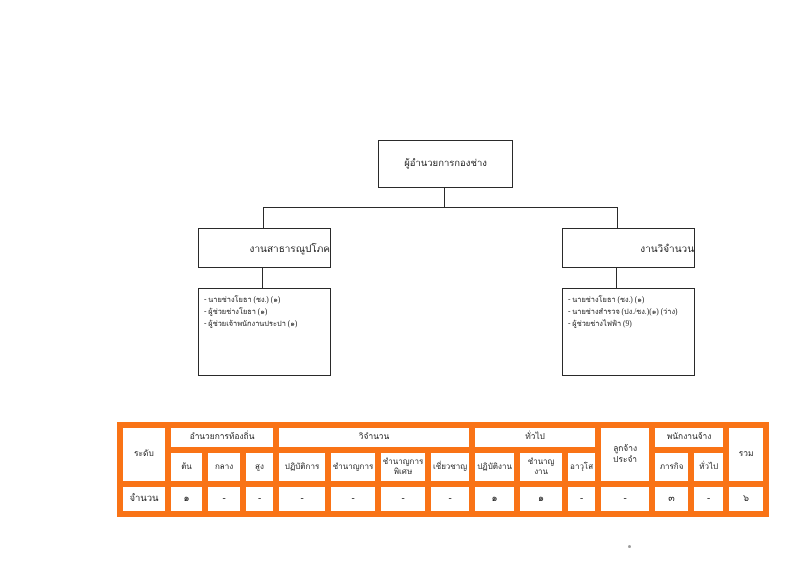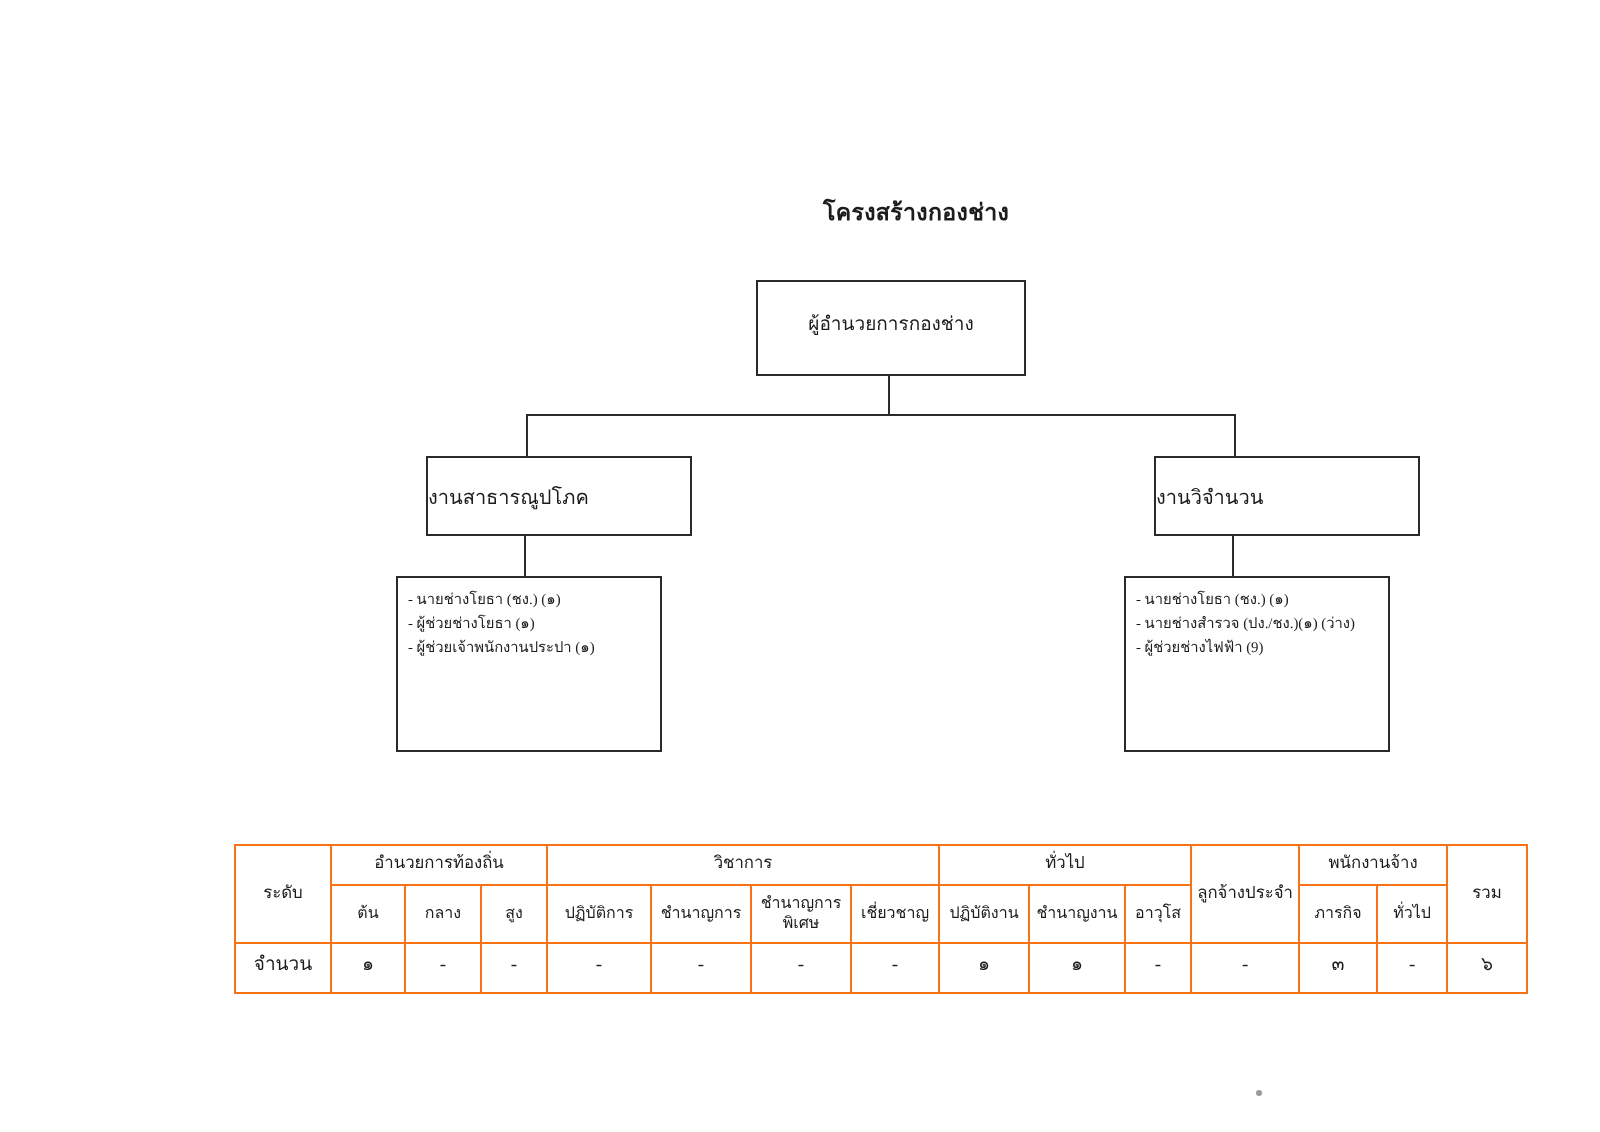--- a/index.html
+++ b/index.html
@@ -44,23 +44,22 @@
     text-align: right;
     font-size: 9.5px;
     line-height: 1.45;
   }
   .branch-box {
     top: 228px;
     width: 133px;
     height: 40px;
     display: flex;
     align-items: center;
-    justify-content: flex-start;
+    justify-content: flex-end;
     font-size: 10px;
-    margin-left: 15px;
   }
   .branch-left { left: 198px; }
   .branch-right { left: 562px; }
   .detail-box {
     top: 288px;
     width: 133px;
     height: 88px;
     padding: 5px 15px 0 5px;
     font-size: 7.4px;
     line-height: 12px;
@@ -87,39 +86,38 @@
     position: absolute;
     left: 117px;
     top: 422px;
     border-collapse: collapse;
     table-layout: fixed;
     width: 646px;
     border: 1.6px solid #2a2a2a;
     font-size: 8px;
   }
   table.staffing td {
-    border: 1px solid #f97316;
+    border: 6px solid #f97316;
     text-align: center;
     vertical-align: middle;
     padding: 1px 1px;
     overflow: hidden;
     line-height: 1.25;
   }
   tr.group-row td { height: 17px; font-size: 8.4px; }
   tr.sub-row td { height: 26px; font-size: 8px; }
   tr.data-row td { height: 22px; font-size: 9.5px; }
   td.level-cell { font-size: 8.8px; }
   td.span-cell { font-size: 8.2px; }
 </style>
 </head>
 <body>
 
 <div class="page">
 
-  <div class="title">โครงสร้างกองช่าง</div>
 
   <div class="box root-box">
     <div>ผู้อำนวยการกองช่าง</div>
   </div>
 
   <div class="line vline" style="left:444px; top:188px; height:20px;"></div>
   <div class="line hline" style="left:263px; top:207px; width:355px;"></div>
   <div class="line vline" style="left:263px; top:207px; height:21px;"></div>
   <div class="line vline" style="left:617px; top:207px; height:21px;"></div>
   <div class="line vline" style="left:262px; top:268px; height:20px;"></div>
@@ -158,21 +156,21 @@
         <col style="width:33px">
         <col style="width:54px">
       <col style="width:39px">
         <col style="width:35px">
         <col style="width:40px">
     </colgroup>
     <tbody>
         <tr class="group-row">
       <td rowspan="2" class="level-cell">ระดับ</td>
       <td colspan="3">อำนวยการท้องถิ่น</td>
-      <td colspan="4">วิชาการ</td>
+      <td colspan="4">วิจำนวน</td>
       <td colspan="3">ทั่วไป</td>
       <td rowspan="2" class="span-cell">ลูกจ้างประจำ</td>
       <td colspan="2">พนักงานจ้าง</td>
       <td rowspan="2" class="span-cell">รวม</td>
     </tr>
     <tr class="sub-row">
       <td>ต้น</td>
       <td>กลาง</td>
       <td>สูง</td>
       <td>ปฏิบัติการ</td>

